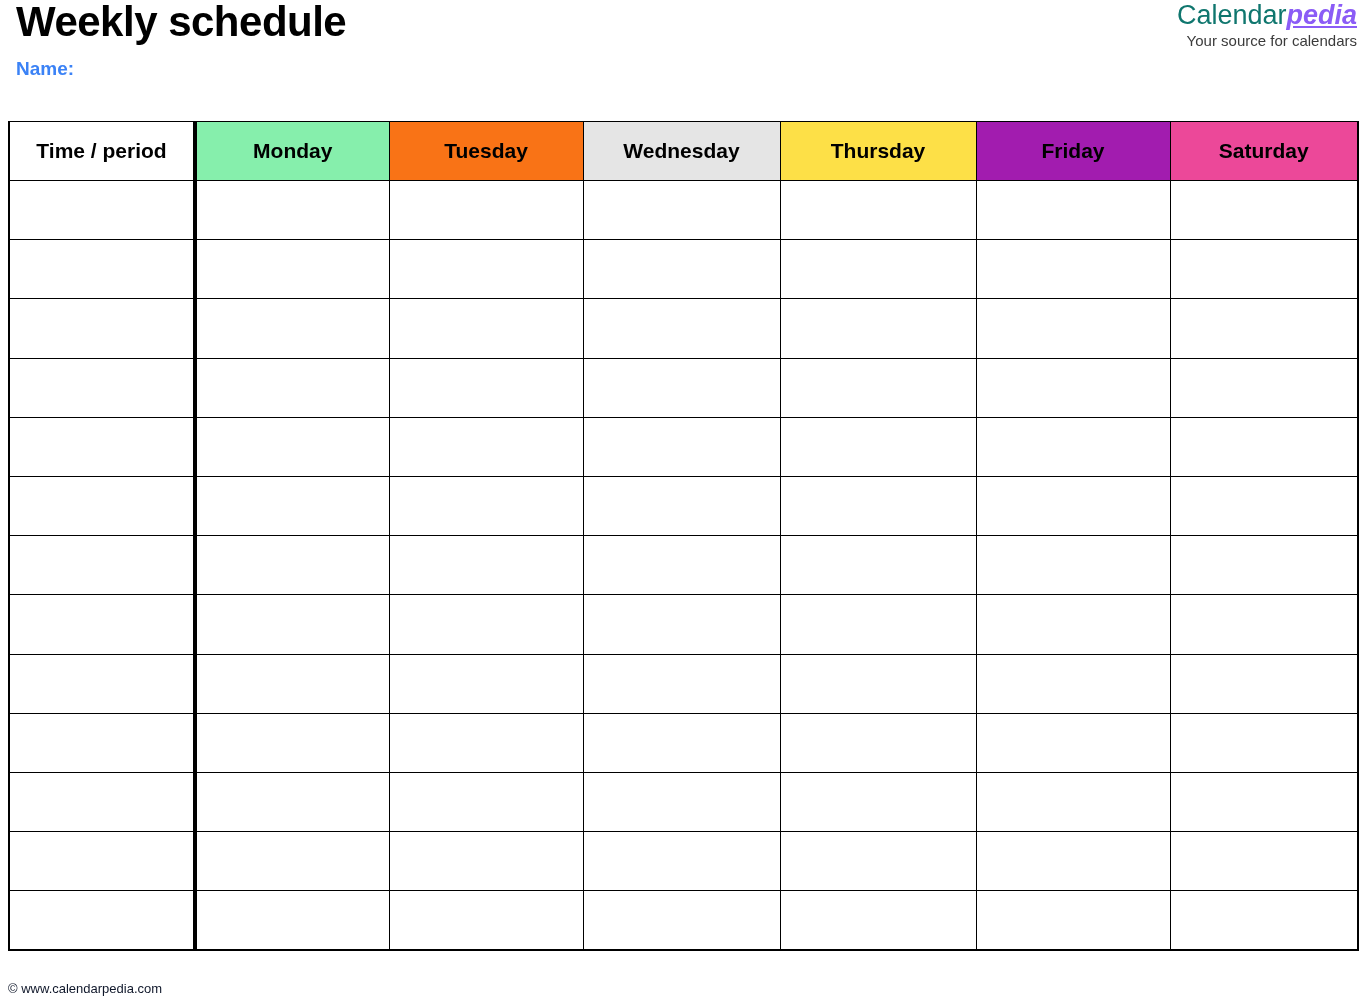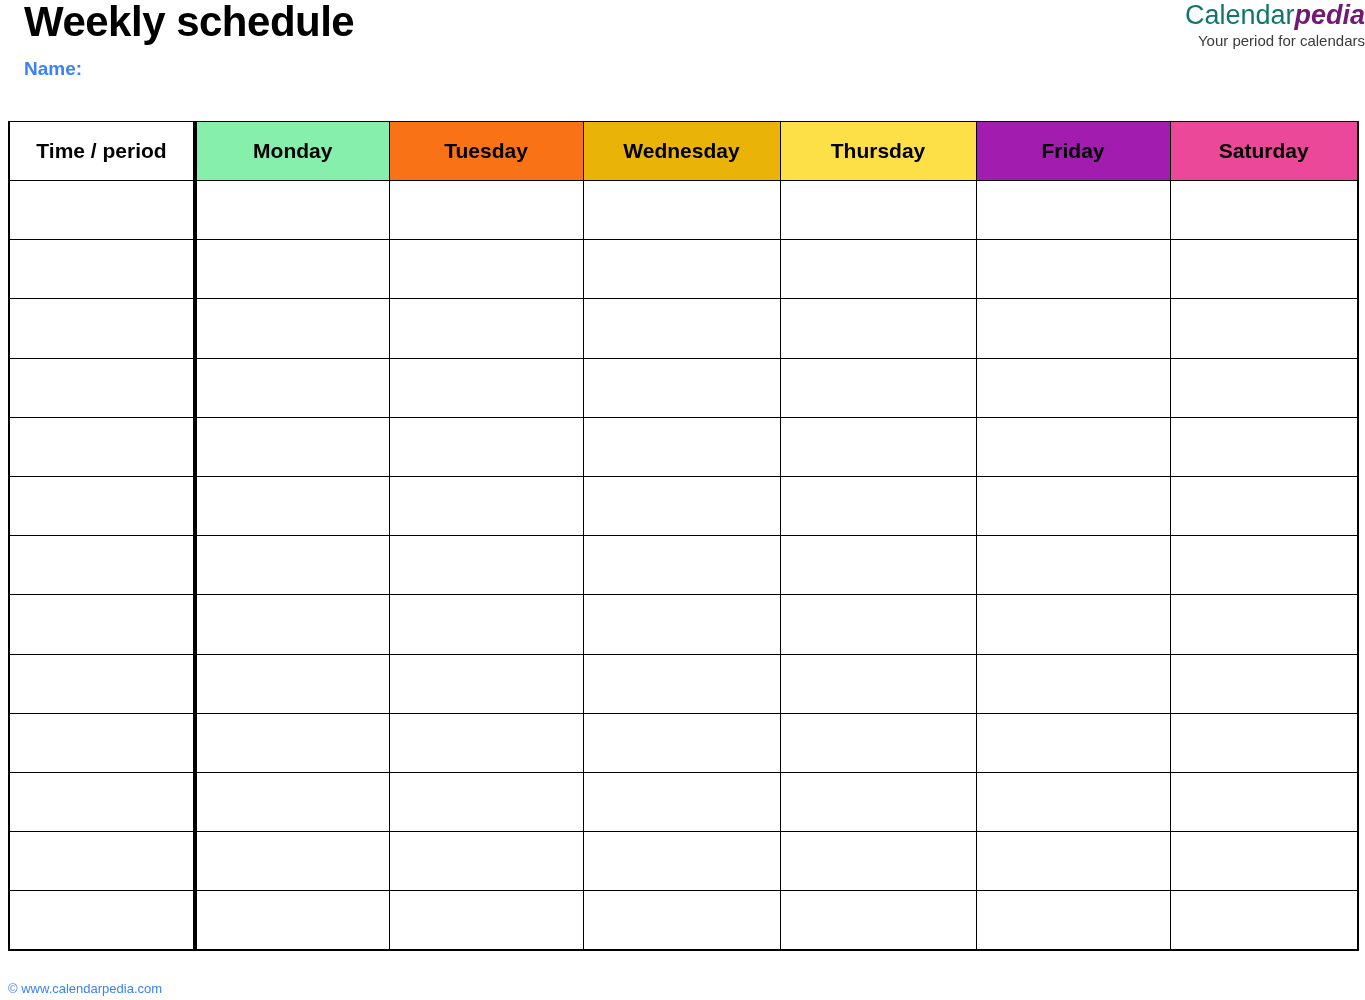--- a/index.html
+++ b/index.html
@@ -19,21 +19,21 @@
   .page {
     position: relative;
     width: 1365px;
     height: 1000px;
     box-sizing: border-box;
   }
 
   
   .header {
     position: absolute;
-    left: 16px;
+    left: 8px;
     top: 0px;
     width: 1349px;
     height: 110px;
   }
 
   .title {
     position: absolute;
     left: 8px;
     top: -4px;
     font-size: 42px;
@@ -62,23 +62,24 @@
   .brand-line1 {
     font-size: 27px;
     line-height: 30px;
     white-space: nowrap;
   }
   .brand-calendar {
     color: #0f766e;
     font-weight: normal;
   }
   .brand-pedia {
-    color: #701a75;
+    color: #8b5cf6;
     font-weight: bold;
     font-style: italic;
+    text-decoration: underline;
   }
   .brand-line2 {
     font-size: 15px;
     color: #3b3b3b;
     line-height: 20px;
     margin-top: 1px;
     white-space: nowrap;
   }
 
   
@@ -136,55 +137,55 @@
   table.schedule td:last-child {
     border-right: 2px solid #000;
   }
 
   
   .footer {
     position: absolute;
     left: 8px;
     bottom: 4px;
     font-size: 13px;
-    color: #3b82f6;
+    color: #0f172a;
   }
 </style>
 </head>
 <body>
 
 <div class="page">
 
   <div class="header">
     <div class="title">Weekly schedule</div>
     <div class="name-label">Name:</div>
 
     <div class="brand">
       <div class="brand-line1"><span class="brand-calendar">Calendar</span><span class="brand-pedia">pedia</span></div>
-      <div class="brand-line2">Your period for calendars</div>
+      <div class="brand-line2">Your source for calendars</div>
     </div>
   </div>
 
   <div class="schedule-wrap">
     <table class="schedule">
       <colgroup>
         <col style="width:186px">
         <col style="width:194px">
         <col style="width:194px">
         <col style="width:197px">
         <col style="width:196px">
         <col style="width:194px">
         <col style="width:188px">
       </colgroup>
       <thead>
         <tr>
           <th class="timecol">Time / period</th>
           <th style="background:#86efac">Monday</th>
           <th style="background:#f97316">Tuesday</th>
-          <th style="background:#eab308">Wednesday</th>
+          <th style="background:#e5e5e5">Wednesday</th>
           <th style="background:#fde047">Thursday</th>
           <th style="background:#a21caf">Friday</th>
           <th style="background:#ec4899">Saturday</th>
         </tr>
       </thead>
       <tbody id="schedule-body">
           <tr>
             <td class="timecol"></td>
             <td></td>
             <td></td>

